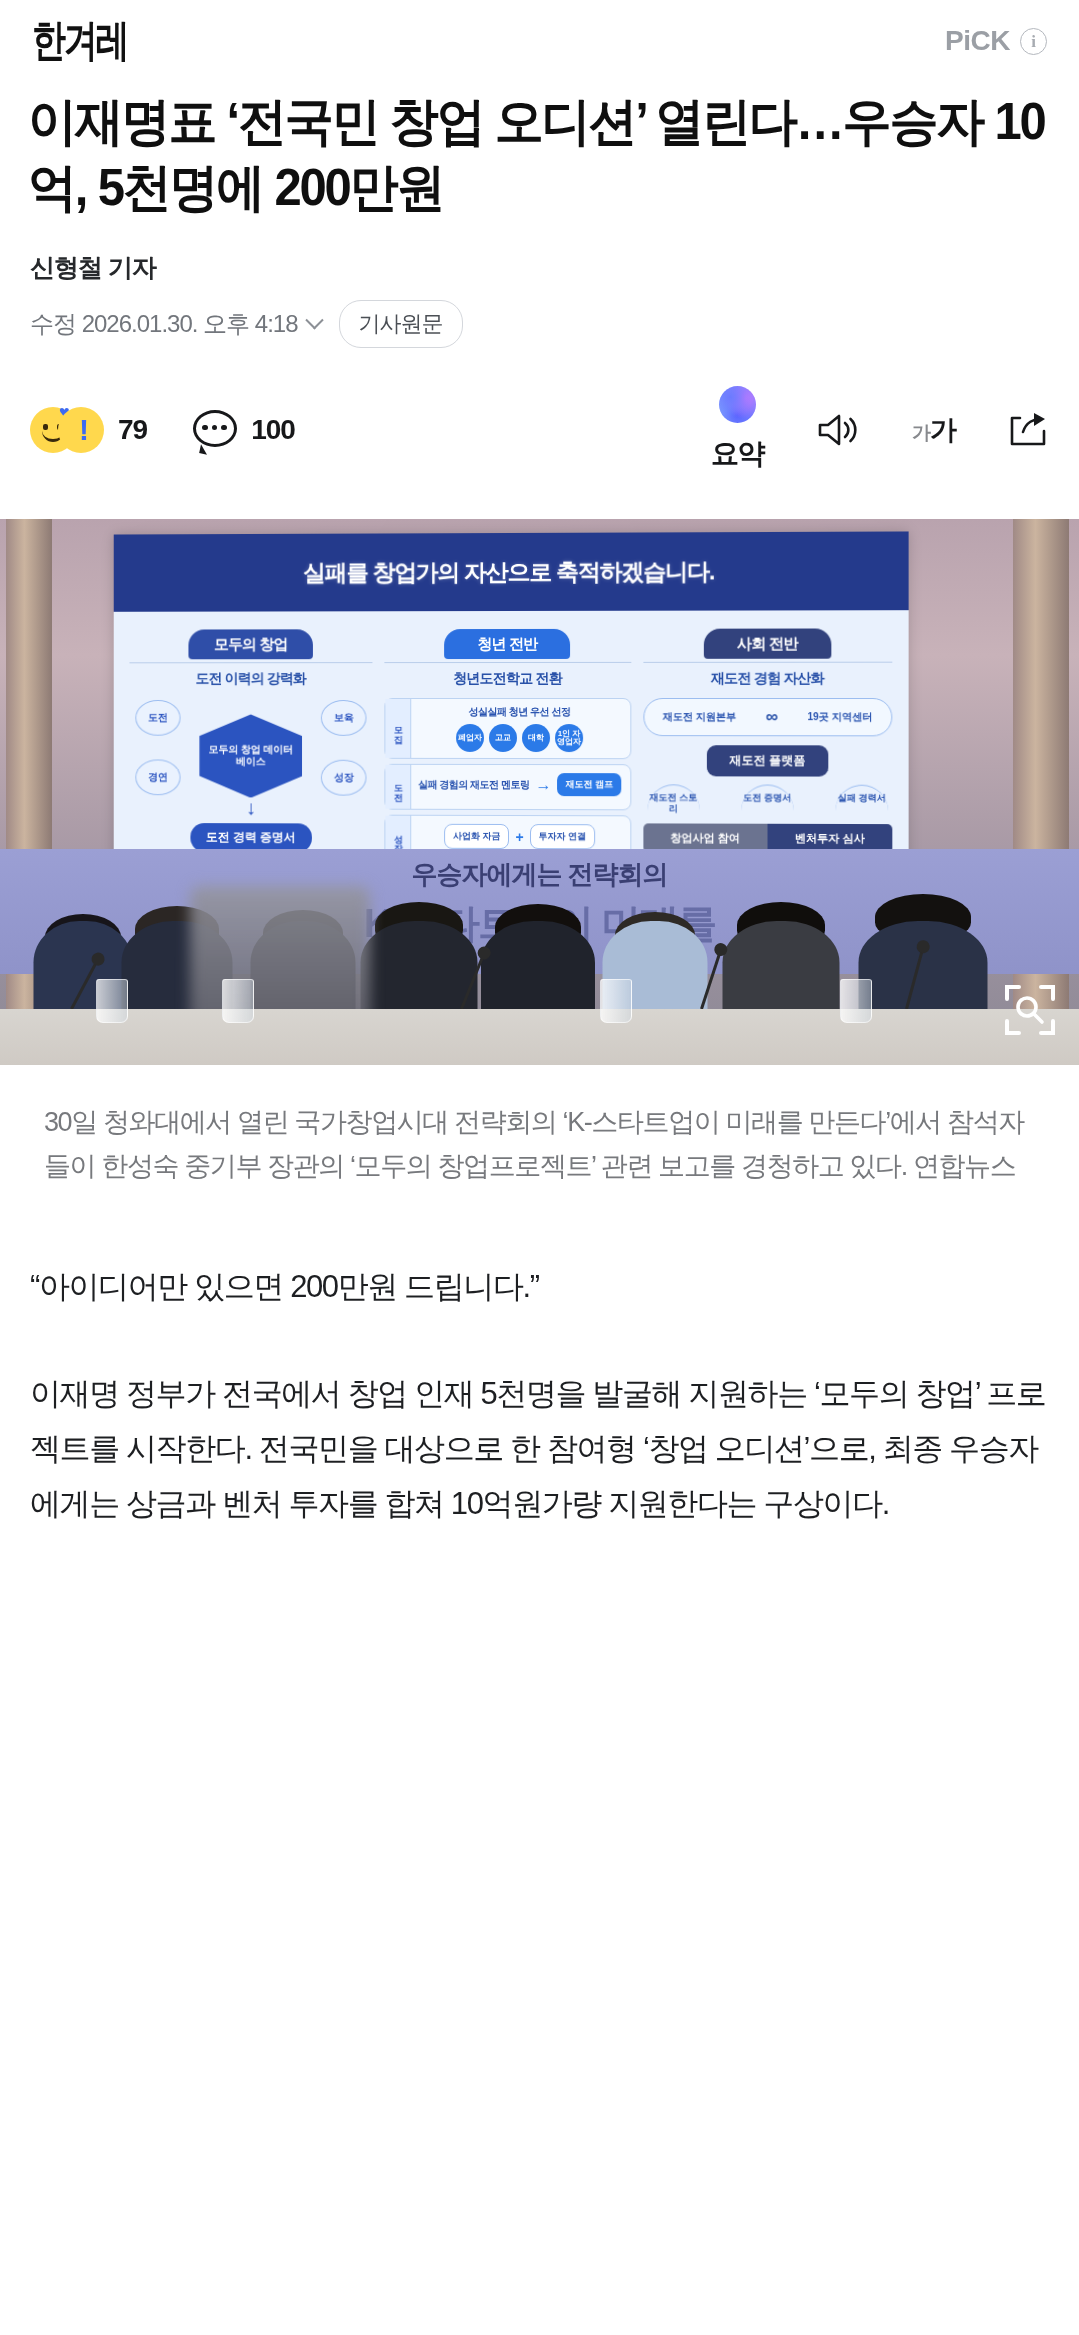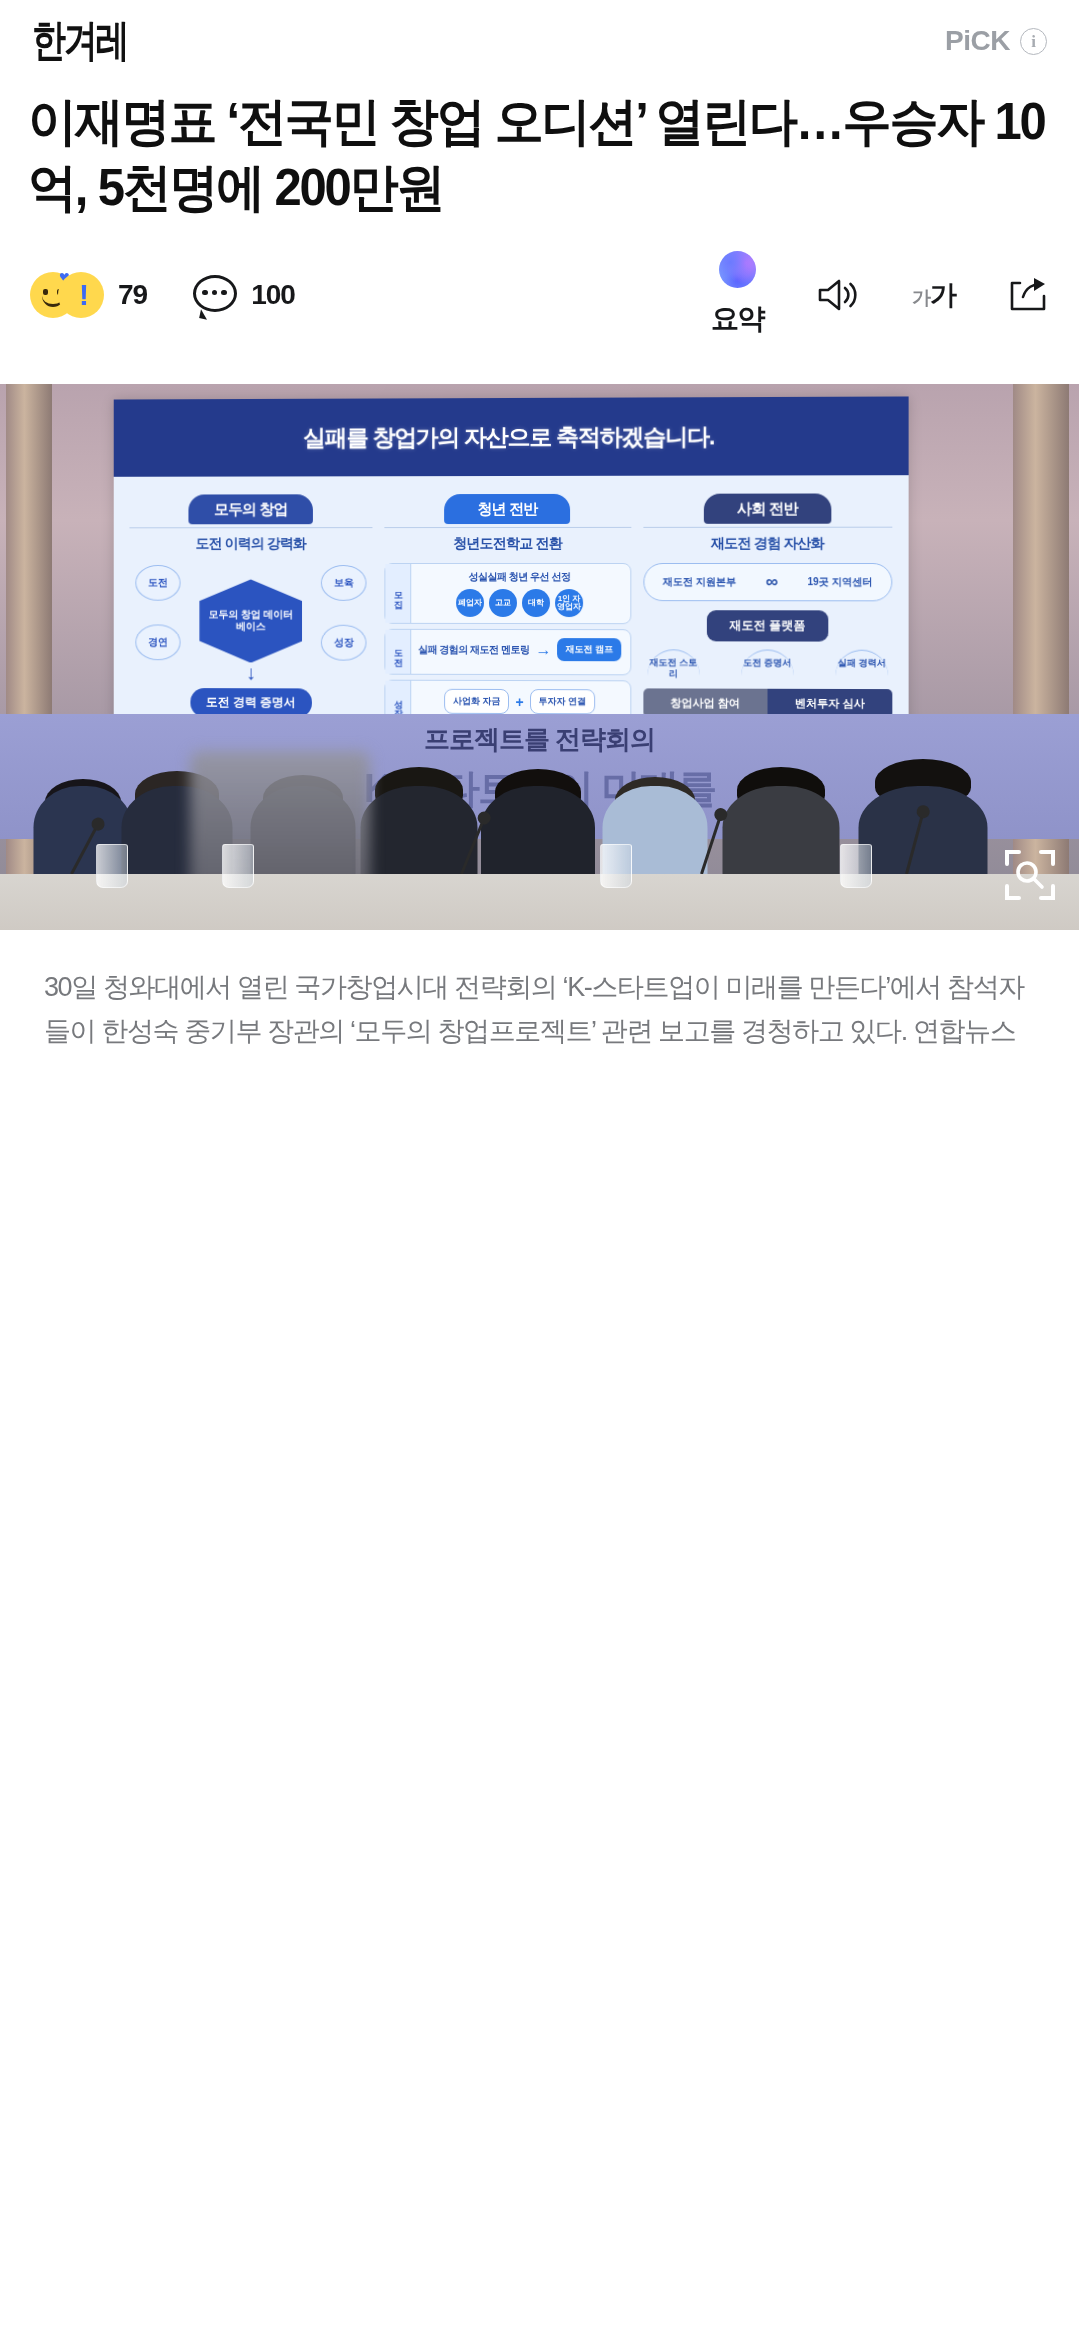--- a/index.html
+++ b/index.html
@@ -322,20 +322,30 @@
   <div class="top-bar">
     <div class="press-logo">한겨레</div>
     <div class="pick-wrap">
       <span class="pick-label">PiCK</span>
       <span class="info-icon">i</span>
     </div>
   </div>
 
   <h1 class="headline">이재명표 ‘전국민 창업 오디션’ 열린다…우승자 10억, 5천명에 200만원</h1>
 
+  <div class="byline">
+    <div class="reporter">신형철 기자</div>
+    <div class="meta-row">
+      <div class="timestamp">
+        <span>수정 2026.01.30. 오후 4:18</span>
+        <span class="chev"></span>
+      </div>
+      <div class="origin-pill">기사원문</div>
+    </div>
+  </div>
 
   <div class="toolbar">
     <div class="react-left">
       <div class="react-item">
         <div class="emoji-stack">
           <div class="emo a">
             <span class="smile-eye l"></span>
               <span class="smile-eye r"></span>
             <span class="smile-mouth"></span>
             <span class="heart">♥</span>
@@ -476,21 +486,21 @@
             <div class="footer-bar">
               <div class="fb1">창업사업 참여</div>
               <div class="fb2">벤처투자 심사</div>
             </div>
           </div>
 
         </div>
       </div>
 
       <div class="banner">
-        <div class="banner-l1">프로젝트를 전략회의</div>
+        <div class="banner-l1">우승자에게는 전략회의</div>
         <div class="banner-l2">K-스타트업이 미래를</div>
       </div>
 
       <div class="people">
         <div class="head" style="left:50px;width:66px;height:84px;">
           <div class="hair" style="background:#17151a;"></div>
           <div class="body-sh" style="background:#2b3550;"></div>
         </div>
         <div class="head" style="left:140px;width:74px;height:92px;">
           <div class="hair" style="background:#2b2624;"></div>
@@ -540,14 +550,18 @@
           <path d="M4 16 V4 H16 M38 4 H50 V16 M50 38 V50 H38 M16 50 H4 V38" fill="none" stroke="#ffffff" stroke-width="4" stroke-linecap="round"></path>
           <circle cx="24" cy="24" r="9" fill="none" stroke="#ffffff" stroke-width="3.6"></circle>
           <path d="M31 31 L39 39" stroke="#ffffff" stroke-width="3.6" stroke-linecap="round"></path>
         </svg>
       </div>
     </div>
 
     <figcaption class="caption">30일 청와대에서 열린 국가창업시대 전략회의 ‘K-스타트업이 미래를 만든다’에서 참석자들이 한성숙 중기부 장관의 ‘모두의 창업프로젝트’ 관련 보고를 경청하고 있다. 연합뉴스</figcaption>
   </figure>
 
+  <div class="article-body">
+    <p class="para">“아이디어만 있으면 200만원 드립니다.”</p>
+    <p class="para">이재명 정부가 전국에서 창업 인재 5천명을 발굴해 지원하는 ‘모두의 창업’ 프로젝트를 시작한다. 전국민을 대상으로 한 참여형 ‘창업 오디션’으로, 최종 우승자에게는 상금과 벤처 투자를 합쳐 10억원가량 지원한다는 구상이다.</p>
+  </div>
 
 </div>
 
 </body></html>

